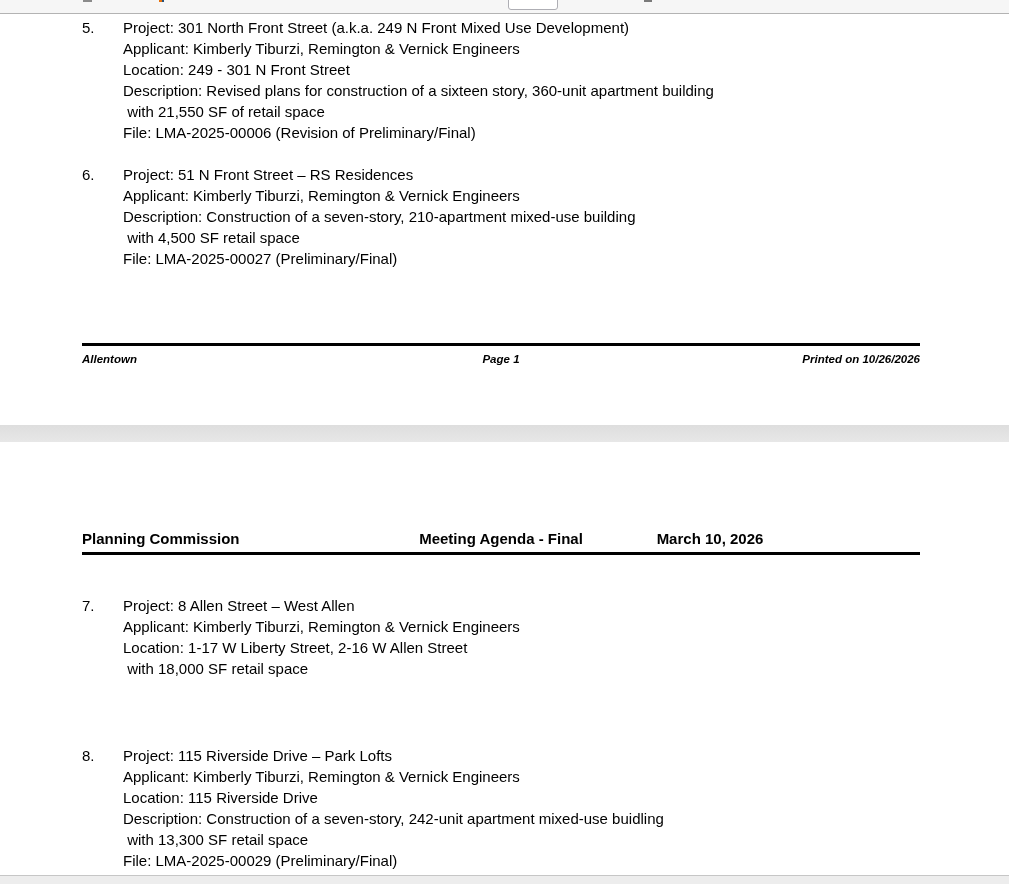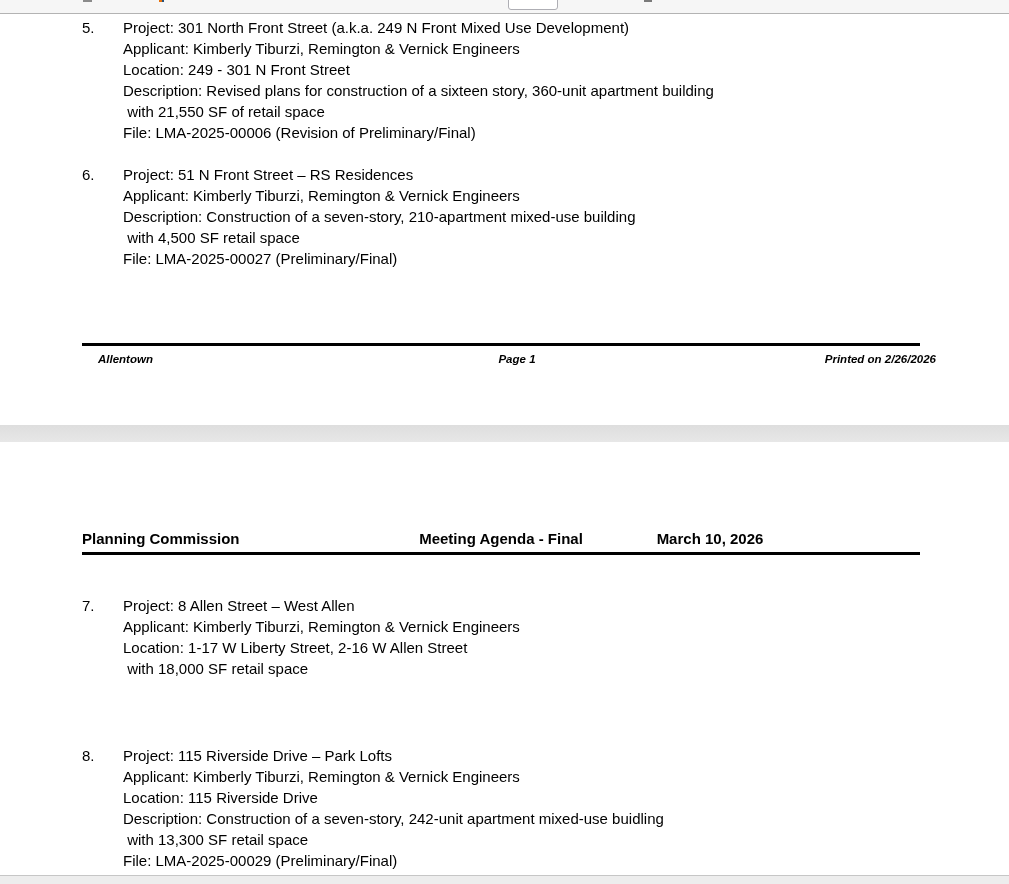--- a/index.html
+++ b/index.html
@@ -55,21 +55,21 @@
   .p1-item-5 { top: 3px; }
   .p1-item-6 { top: 150px; }
   .p2-item-7 { top: 153px; }
   .p2-item-8 { top: 303px; }
 
   
   .footer-rule {
     position: absolute; top: 329px; left: 82px; width: 838px; height: 3px; background: #000;
   }
   .footer-row {
-    position: absolute; top: 338px; left: 98px; width: 838px;
+    position: absolute; top: 338px; left: 82px; width: 838px;
     display: flex; align-items: center;
     font-size: 11.5px; font-weight: bold; font-style: italic; line-height: 14px;
   }
   .footer-row .left  { flex: 1; text-align: left; }
   .footer-row .center{ flex: 1; text-align: center; }
   .footer-row .right { flex: 1; text-align: right; }
 
   
   .header-row {
     position: absolute; top: 88px; left: 82px; width: 838px;
@@ -117,21 +117,21 @@
         <div class="line">Description: Construction of a seven-story, 210-apartment mixed-use building</div>
         <div class="line"> with 4,500 SF retail space</div>
         <div class="line">File: LMA-2025-00027 (Preliminary/Final)</div>
       </div>
     </div>
 
     <div class="footer-rule"></div>
     <div class="footer-row">
       <div class="left">Allentown</div>
       <div class="center">Page 1</div>
-      <div class="right">Printed on 2/26/2026</div>
+      <div class="right">Printed on 10/26/2026</div>
     </div>
   </div>
 
   <div class="page-separator"></div>
 
   <div class="page page-2">
 
     <div class="header-row">
       <div class="left">Planning Commission</div>
       <div class="center">Meeting Agenda - Final</div>

